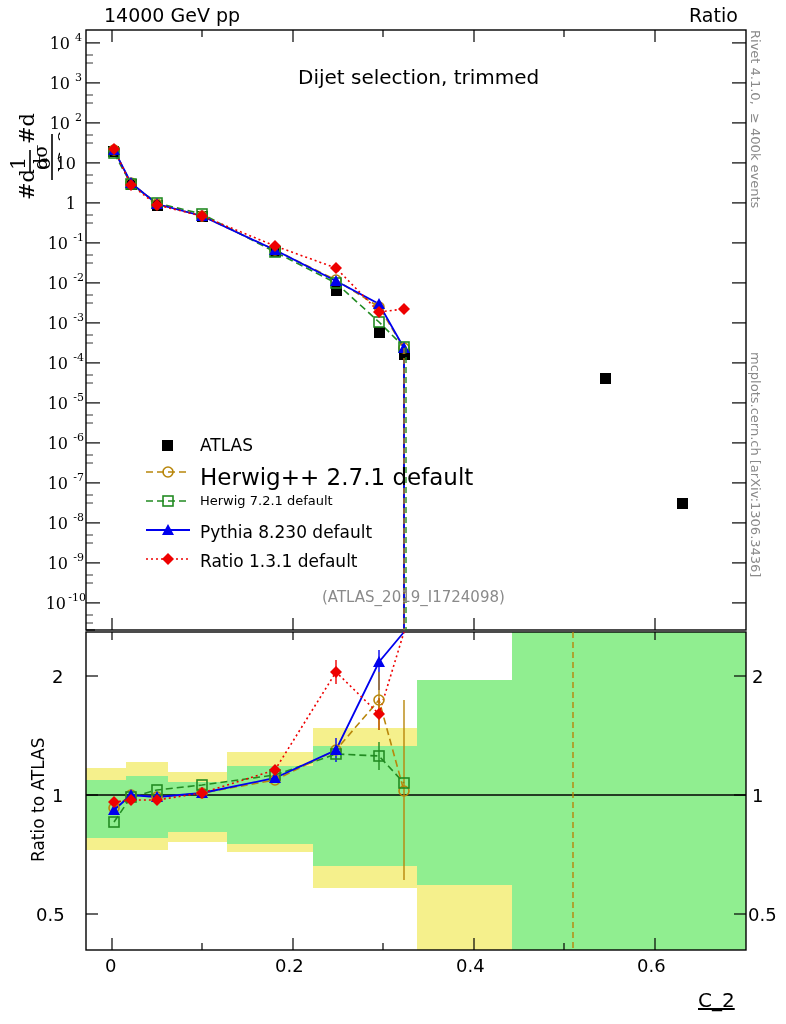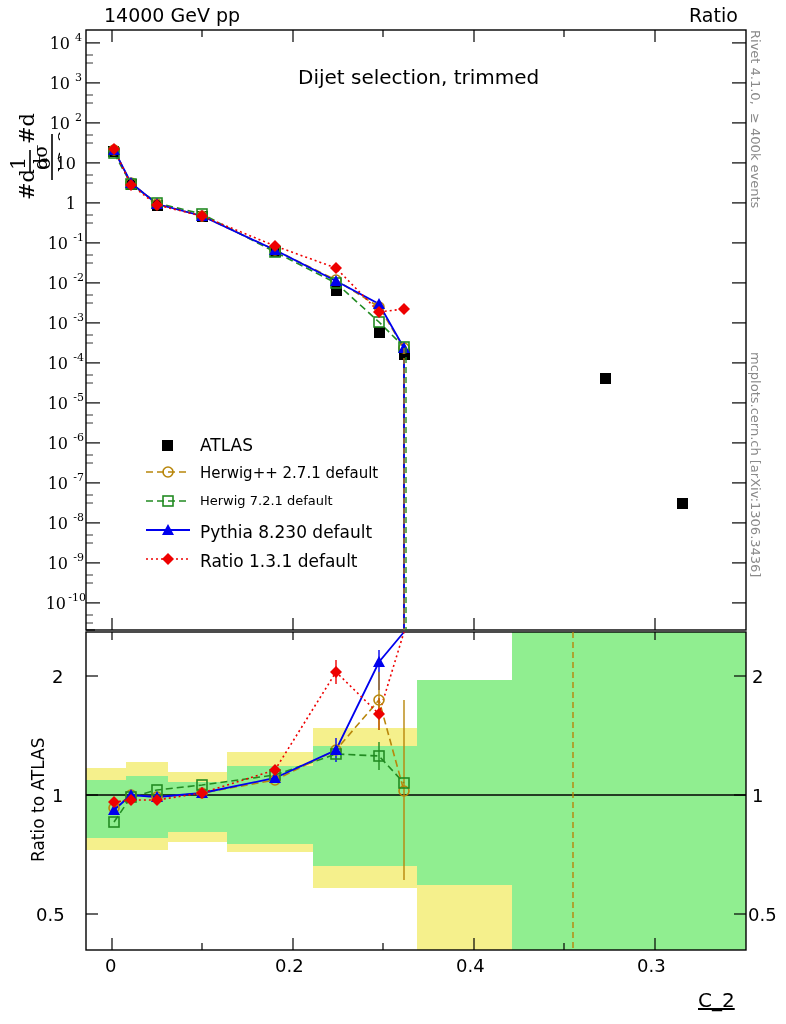--- a/index.html
+++ b/index.html
@@ -348,37 +348,38 @@
         <text x="44" y="539">10</text>
           <text x="60" y="531" font-size="11">-9</text>
         <text x="42" y="579">10</text>
           <text x="62" y="571" font-size="11">-10</text>
       </g>
     </svg>
   </div>
 
   <div class="abs txt" style="left:298px;top:65px;font-size:20px;">Dijet selection, trimmed</div>
 
+  <div class="abs txt gray" style="left:322px;top:588px;font-size:15px;">(ATLAS_2019_I1724098)</div>
 
   <div class="abs txt" style="left:200px;top:435px;font-size:17px;">ATLAS</div>
-  <div class="abs txt" style="left:200px;top:464px;font-size:15px;">Herwig++ 2.7.1 default</div>
+  <div class="abs txt" style="left:200px;top:464px;font-size:23px;">Herwig++ 2.7.1 default</div>
   <div class="abs txt" style="left:200px;top:493px;font-size:13px;">Herwig 7.2.1 default</div>
   <div class="abs txt" style="left:200px;top:522px;font-size:17px;">Pythia 8.230 default</div>
   <div class="abs txt" style="left:200px;top:551px;font-size:17px;">Ratio 1.3.1 default</div>
 
   <div class="abs txt tick" style="left:52px;top:666px;font-size:18px;">2</div>
   <div class="abs txt tick" style="left:52px;top:785px;font-size:18px;">1</div>
   <div class="abs txt tick" style="left:36px;top:904px;font-size:18px;">0.5</div>
 
   <div class="abs txt tick" style="left:752px;top:666px;font-size:18px;">2</div>
   <div class="abs txt tick" style="left:752px;top:785px;font-size:18px;">1</div>
   <div class="abs txt tick" style="left:748px;top:904px;font-size:18px;">0.5</div>
 
   <div class="abs rot txt" style="left:28px;top:862px;transform:rotate(-90deg);font-size:17px;">Ratio to ATLAS</div>
 
   <div class="abs txt tick" style="left:105px;top:955px;font-size:18px;">0</div>
   <div class="abs txt tick" style="left:275px;top:955px;font-size:18px;">0.2</div>
   <div class="abs txt tick" style="left:456px;top:955px;font-size:18px;">0.4</div>
-  <div class="abs txt tick" style="left:637px;top:955px;font-size:18px;">0.3</div>
+  <div class="abs txt tick" style="left:637px;top:955px;font-size:18px;">0.6</div>
 
   <div class="abs txt axlabel" style="left:698px;top:988px;font-size:20px;">C_2</div>
 
 </div>
 
 </body></html>

